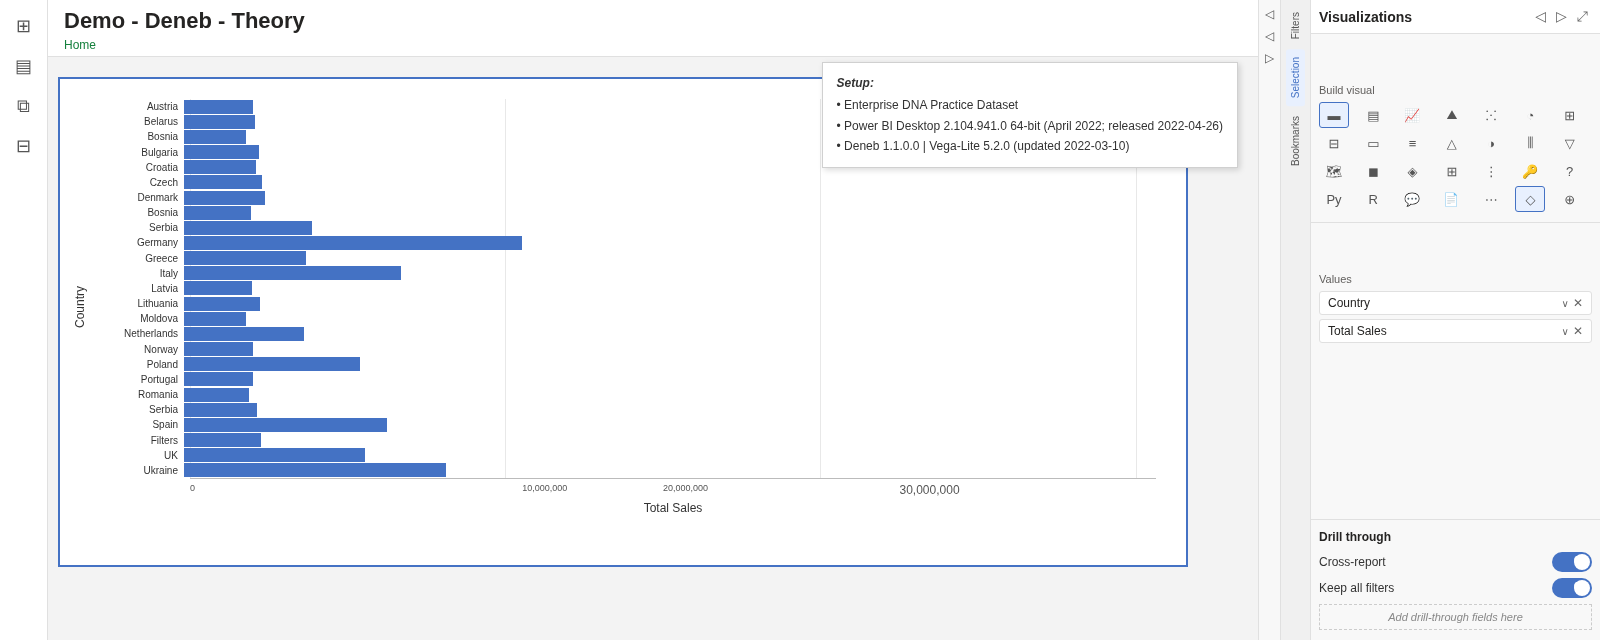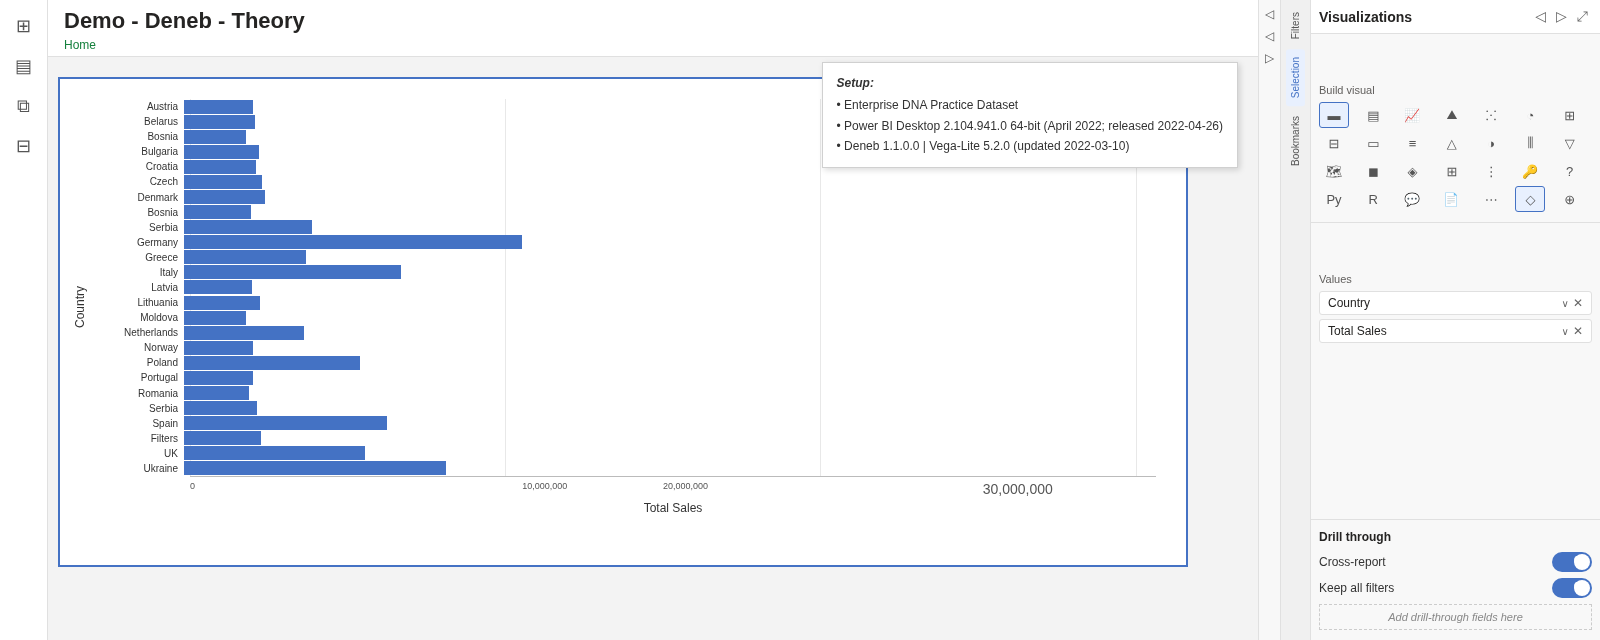--- a/index.html
+++ b/index.html
@@ -558,21 +558,21 @@
                 <div class="bar-track">
                   <div class="bar-fill" style="width: 27.5%;"></div>
                 </div>
               </div>
             </div>
 
           <div style="margin-left:96px; padding-right:20px; border-top: 1px solid #bbb; padding-top:4px; display:flex;">
             <div style="flex:1;font-size:9px;color:#555;text-align:left;">0</div>
             <div style="flex:1;font-size:9px;color:#555;text-align:center;">10,000,000</div>
             <div style="flex:1;font-size:9px;color:#555;text-align:left;">20,000,000</div>
-            <div style="flex:1;font-size:14px;color:#555;text-align:center;">30,000,000</div>
+            <div style="flex:1;font-size:12px;color:#555;text-align:left;">30,000,000</div>
           </div>
           <div class="x-axis-label" style="margin-top:4px;">Total Sales</div>
         </div>
       </div>
     </div>
   </div>
 </div>
 
 <div class="right-arrows-col">
   <div class="right-arrow-btn">◁</div>

